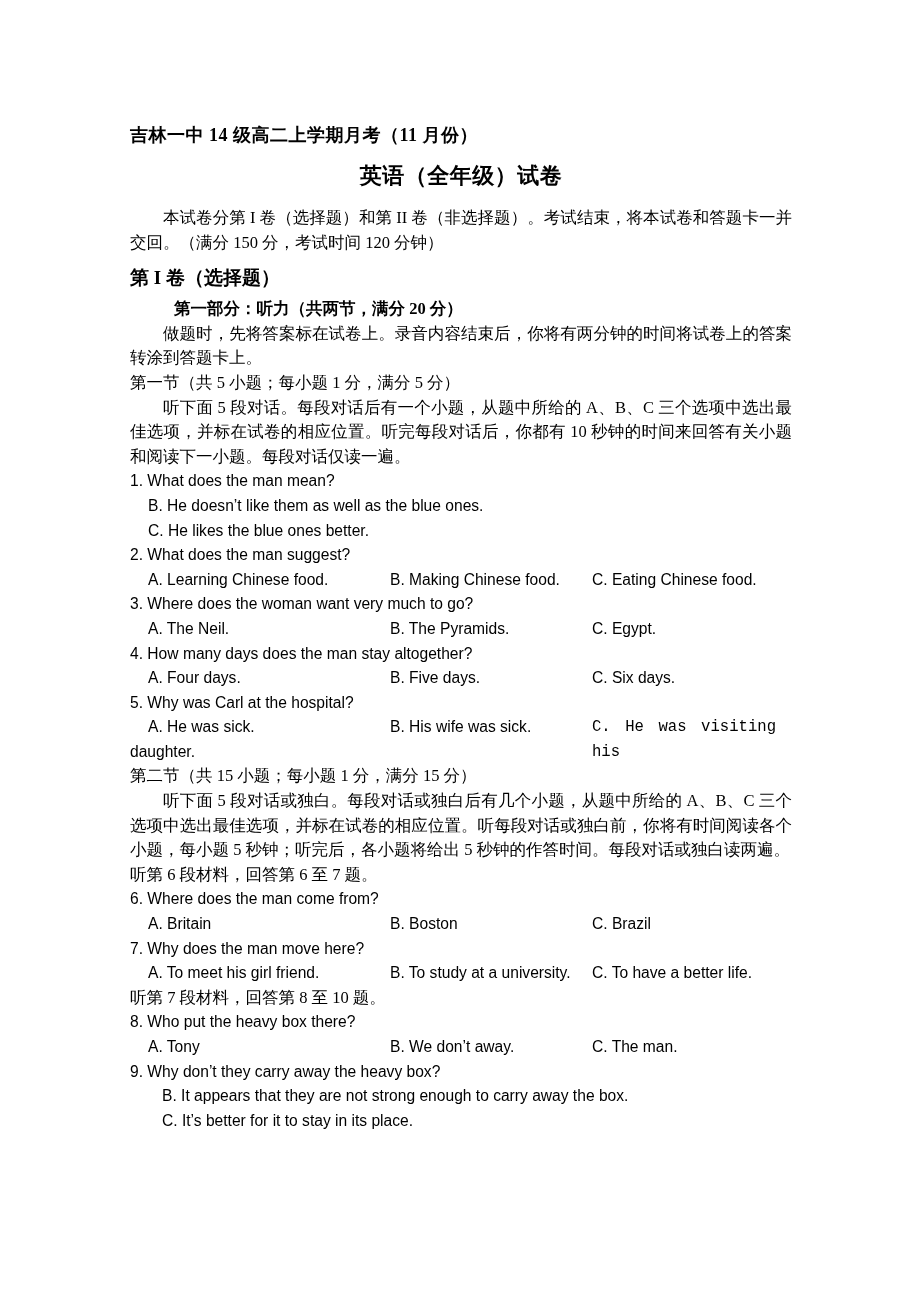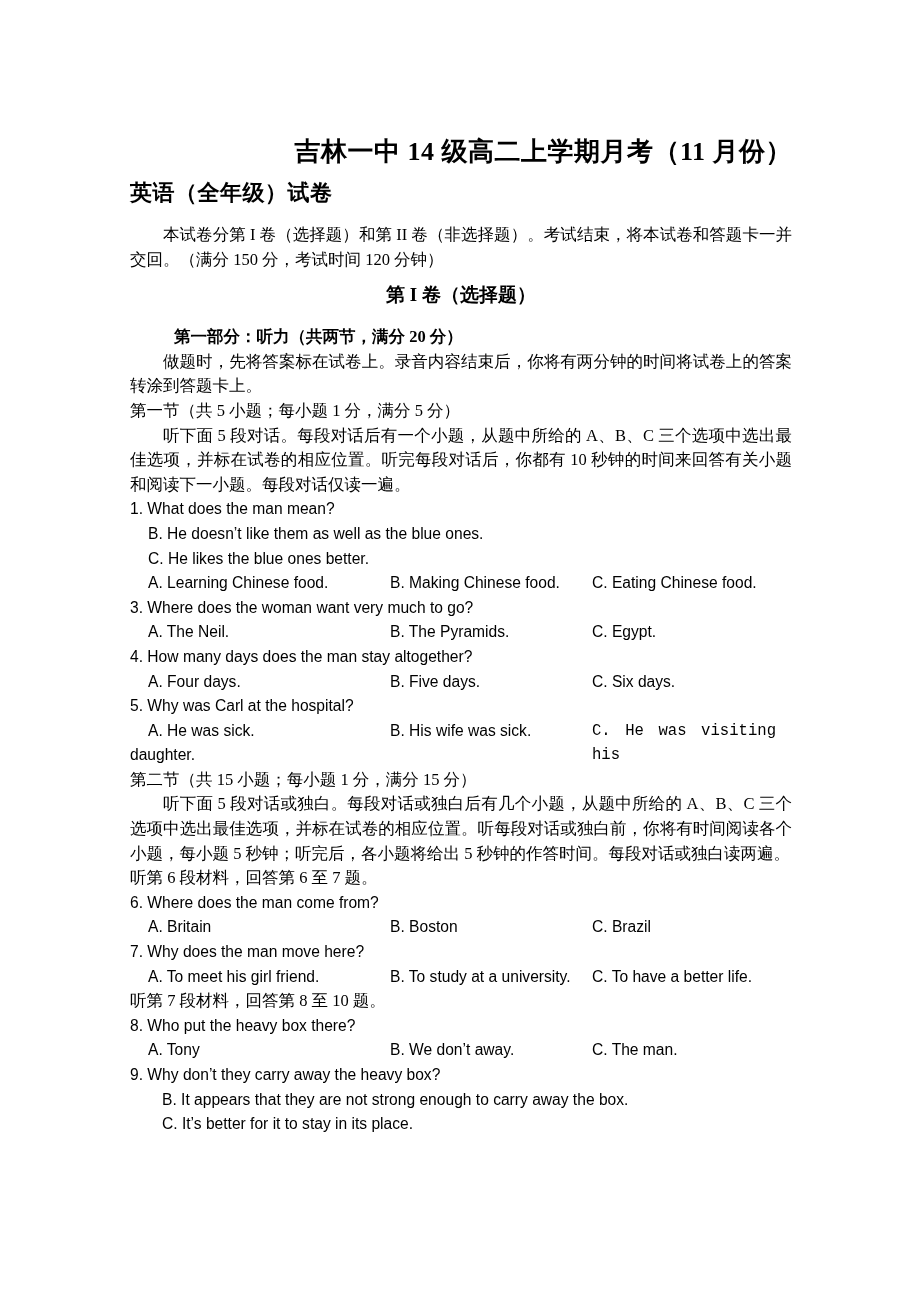--- a/index.html
+++ b/index.html
@@ -24,42 +24,41 @@
     position: absolute;
     left: 130px;
     top: 118px;
     width: 662px;
   }
 
   
   .doc-title {
     font-family: "Liberation Serif", "DejaVu Serif", serif;
     font-weight: bold;
-    font-size: 26px;
+    font-size: 18px;
     line-height: 34px;
-    text-align: right;
+    text-align: left;
     letter-spacing: 0.5px;
-    margin: 17px 0 8px 0;
+    margin: 0 0 8px 0;
   }
   .doc-subtitle {
     font-family: "Liberation Serif", "DejaVu Serif", serif;
     font-weight: bold;
     font-size: 22px;
     line-height: 32px;
-    text-align: left;
+    text-align: center;
     letter-spacing: 0.5px;
     margin: 0 0 14px 0;
   }
   .section-title {
     font-family: "Liberation Serif", "DejaVu Serif", serif;
     font-weight: bold;
     font-size: 19px;
     line-height: 30px;
-    text-align: center;
-    margin: 8px 0 15px 0;
+    margin: 8px 0 4px 0;
   }
 
   
   .cn {
     font-family: "Liberation Serif", "DejaVu Serif", serif;
     font-size: 16.5px;
     line-height: 24.6px;
     text-align: justify;
     text-justify: inter-ideograph;
     margin: 0;
@@ -148,20 +147,24 @@
     <p class="cn">第一节（共 5 小题；每小题 1 分，满分 5 分）</p>
     <p class="cn indent">听下面 5 段对话。每段对话后有一个小题，从题中所给的 A、B、C 三个选项中选出最佳选项，并标在试卷的相应位置。听完每段对话后，你都有 10 秒钟的时间来回答有关小题和阅读下一小题。每段对话仅读一遍。</p>
 
     <p class="q">
       <span>1.</span>
       <span>What does the man mean?</span>
     </p>
     <p class="opt-stack">B. He doesn’t like them as well as the blue ones.</p>
     <p class="opt-stack">C. He likes the blue ones better.</p>
 
+    <p class="q">
+      <span>2.</span>
+      <span>What does the man suggest?</span>
+    </p>
     <div class="opts">
       <span class="col col-a">A. Learning Chinese food.</span>
       <span class="col col-b">B. Making Chinese food.</span>
       <span class="col col-c">C. Eating Chinese food.</span>
     </div>
 
     <p class="q">
       <span>3.</span>
       <span>Where does the woman want very much to go?</span>
     </p>

